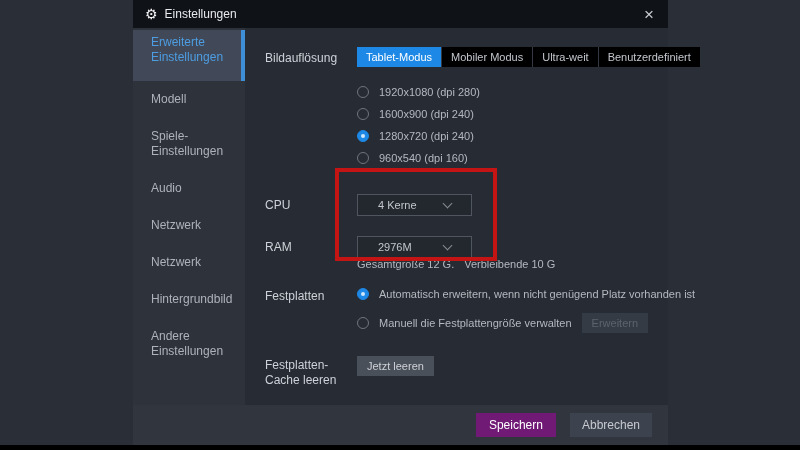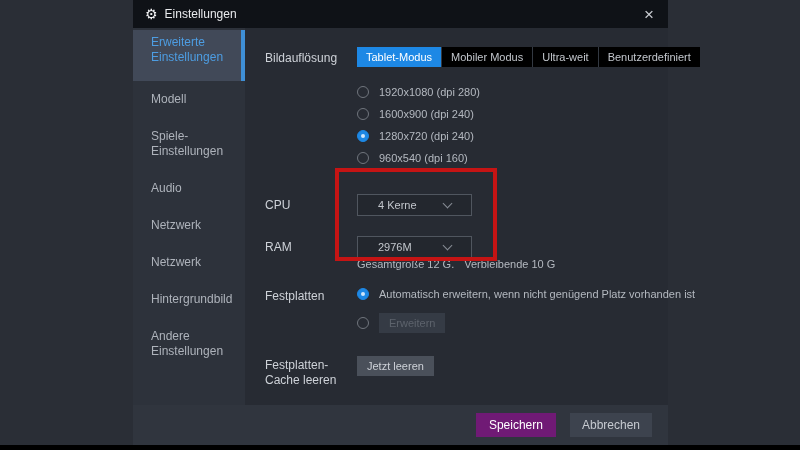--- a/index.html
+++ b/index.html
@@ -164,20 +164,21 @@
           <div class="disk-col">
             <div class="disk-info">
               <span>Gesamtgröße 12 G.</span><span class="gap"></span><span>Verbleibende 10 G</span>
             </div>
             <div class="radio-row disk-radio1">
               <span class="radio sel"></span>
               <span class="radio-label">Automatisch erweitern, wenn nicht genügend Platz vorhanden ist</span>
             </div>
             <div class="radio-row disk-radio2">
               <span class="radio"></span>
+              <span class="radio-label">Manuell die Festplattengröße verwalten</span>
               <button class="btn-disabled">Erweitern</button>
             </div>
           </div>
         </div>
 
         <div class="row cache-row">
           <div class="lab">Festplatten-Cache leeren</div>
           <button class="btn-gray">Jetzt leeren</button>
         </div>
 

